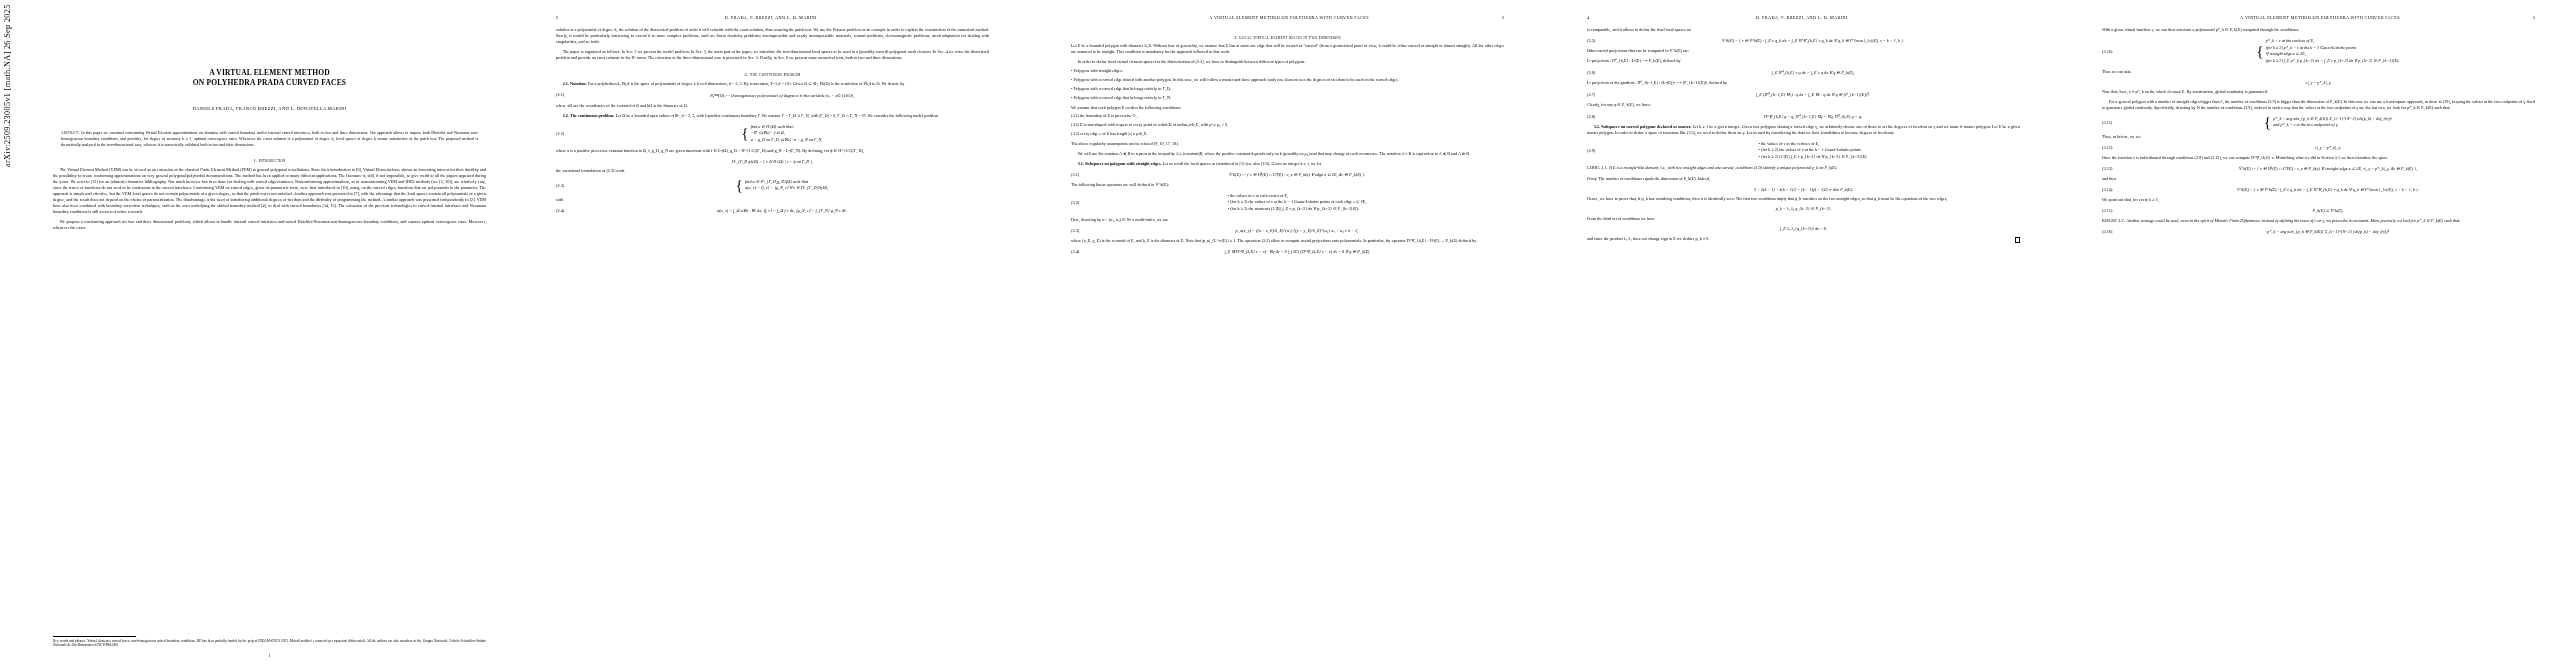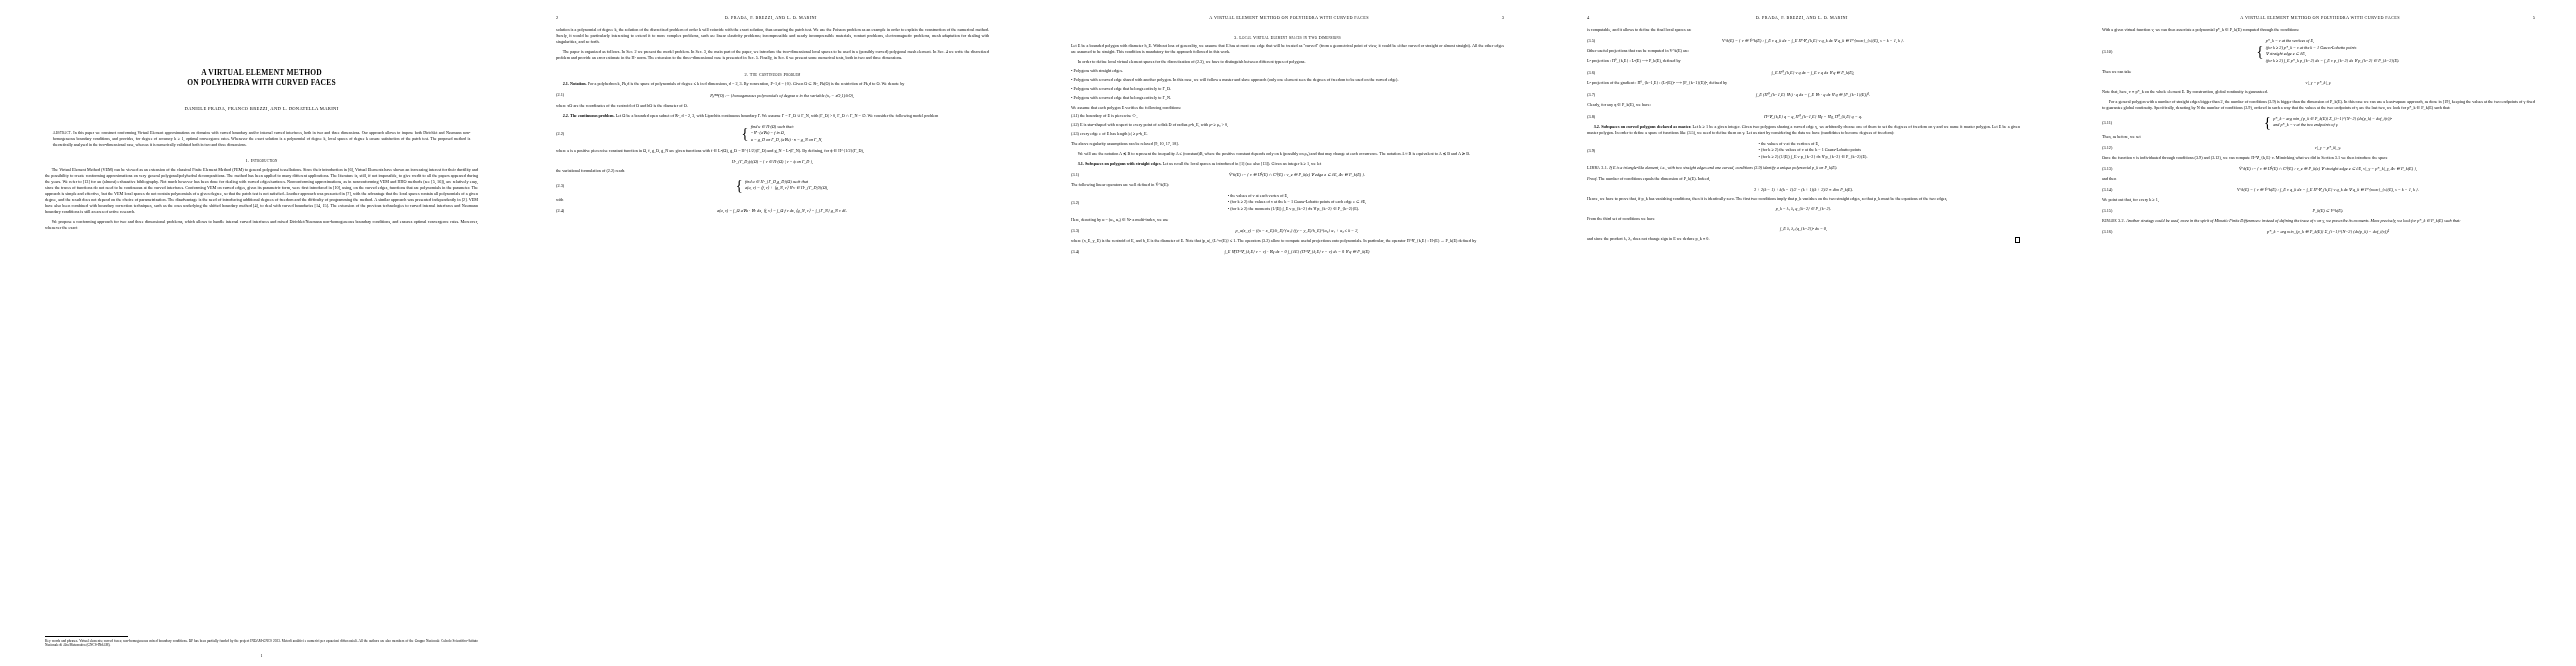--- a/index.html
+++ b/index.html
@@ -1,21 +1,21 @@
 <!DOCTYPE html>
 <html style="font-size:9px"><head>
 <meta charset="utf-8">
 <style>
   html,body{margin:0;padding:0;background:#ffffff;}
   body{width:2576px;height:667px;font-family:"Liberation Serif", serif;color:#000;}
   .sheet{position:relative;width:2576px;height:667px;overflow:hidden;background:#fff;}
   .arxivstamp{position:absolute;left:3.3px;top:167px;width:178px;transform:rotate(-90deg);transform-origin:0 0;
     font-family:"Liberation Serif",serif;font-size:8.3px;letter-spacing:0.3px;white-space:nowrap;color:#000;}
   .page{position:absolute;top:0;width:515px;height:667px;box-sizing:border-box;padding:14.5px 41px 11px 41px;background:#fff;}
-  .p1{left:4px;}
+  .p1{left:12px;}
   .p2{left:515px;}
   .p3{left:1030px;}
   .p4{left:1546px;}
   .p5{left:2061px;}
   .runhead{display:flex;justify-content:space-between;align-items:baseline;font-size:4.2px;letter-spacing:0.4px;
     font-variant:small-caps;height:9px;}
   .runhead .pg{font-size:4.4px;letter-spacing:0;}
   .title{text-align:center;font-size:7.5px;font-weight:bold;line-height:1.45;letter-spacing:0.2px;margin-top:53px;
     font-variant:small-caps;}
   .authors{text-align:center;font-size:4.6px;letter-spacing:0.3px;margin-top:16.7px;font-variant:small-caps;}
@@ -44,21 +44,21 @@
 </head>
 <body>
 
 <div class="sheet">
 
   <div class="arxivstamp">arXiv:2509.23005v1  [math.NA]  26 Sep 2025</div>
 
   <div class="page p1">
     <div class="title">
       <span>A VIRTUAL ELEMENT METHOD</span><br>
-      <span>ON POLYHEDRA WITH CURVED FACES</span>
+      <span>ON POLYHEDRA PRADA CURVED FACES</span>
     </div>
     <div class="authors">DANIELE PRADA, FRANCO BREZZI, AND L. DONATELLA MARINI</div>
     <div class="abstract">
       <span class="lead">Abstract.</span>
       <span>In this paper we construct conforming Virtual Element approximations on domains with curved boundary and/or internal curved interfaces, both in two and three dimensions. Our approach allows to impose both Dirichlet and Neumann non-homogeneous boundary conditions, and provides, for degree of accuracy k ≥ 1, optimal convergence rates. Whenever the exact solution is a polynomial of degree k, local spaces of degree k ensure satisfaction of the patch test. The proposed method is theoretically analysed in the two-dimensional case, whereas it is numerically validated both in two and three dimensions.</span>
     </div>
     <div class="sec">1. Introduction</div>
     <p class="body">The Virtual Element Method (VEM) can be viewed as an extension of the classical Finite Element Method (FEM) to general polygonal tessellations. Since their introduction in [6], Virtual Elements have shown an increasing interest for their ductility and the possibility to create conforming approximations on very general polygonal/polyhedral decompositions. The method has been applied to many different applications. The literature is, still, if not impossible, to give credit to all the papers appeared during the years. We refer to [13] for an (almost) exhaustive bibliography. Not much however has been done for dealing with curved edges/surfaces. Nonconforming approximations, as in nonconforming VEM and HHO methods (see [5, 16]), are relatively easy, since the traces of functions do not need to be continuous at the curved interfaces. Conforming VEM on curved edges, given its parametric form, were first introduced in [10], using, on the curved edges, functions that are polynomials in the parameter. The approach is simple and effective, but the VEM local spaces do not contain polynomials of a given degree, so that the patch test is not satisfied. Another approach was presented in [7], with the advantage that the local spaces contain all polynomials of a given degree, and the result does not depend on the choice of parametrization. The disadvantage is the need of introducing additional degrees of freedom and the difficulty of programming the method. A similar approach was presented independently in [2]. VEM have also been combined with boundary correction techniques, such as the ones underlying the shifted boundary method [4], to deal with curved boundaries [14, 15]. The extension of the previous technologies to curved internal interfaces and Neumann boundary conditions is still an area of active research.</p>
     <p class="body">We propose a conforming approach for two and three dimensional problems, which allows to handle internal curved interfaces and mixed Dirichlet/Neumann non-homogeneous boundary conditions, and ensures optimal convergence rates. Moreover, whenever the exact</p>
     <div class="footnote">

